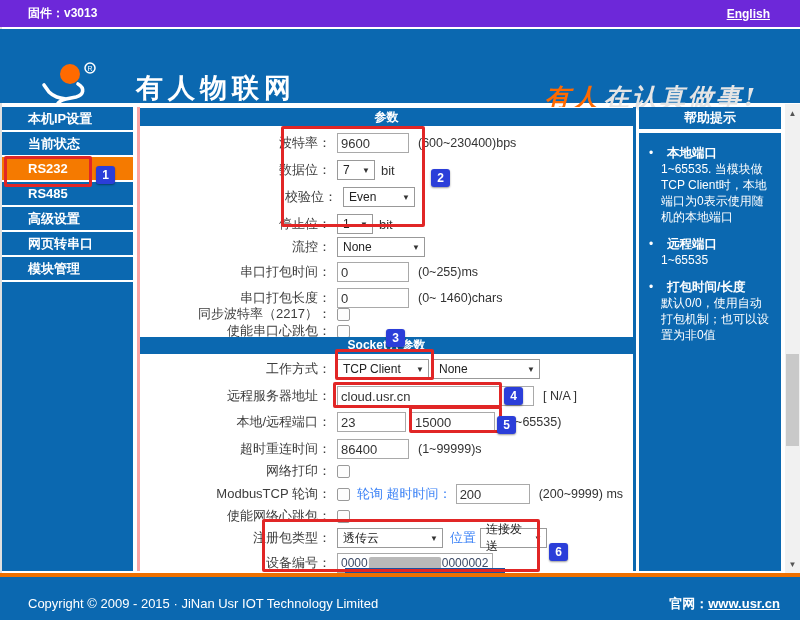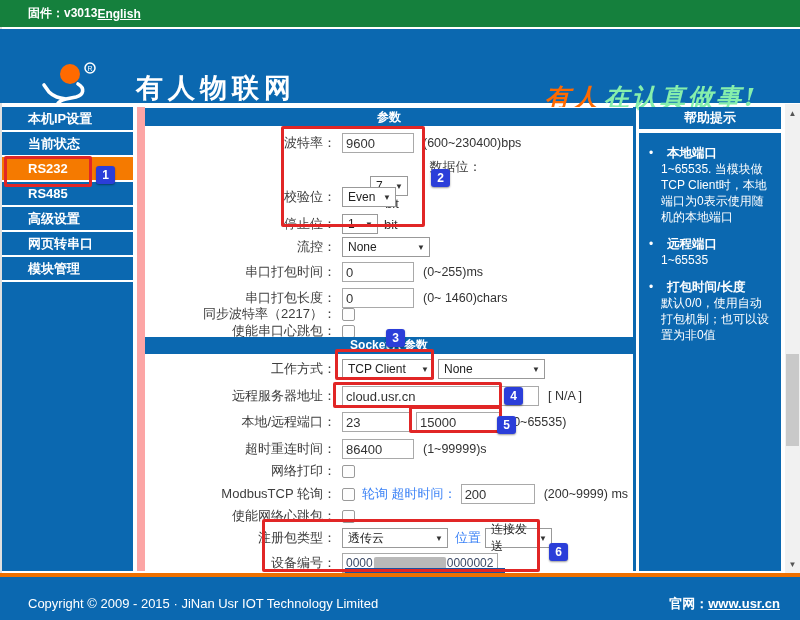--- a/index.html
+++ b/index.html
@@ -1,44 +1,44 @@
 <!DOCTYPE html>
 <html><head>
 <meta charset="utf-8">
 <style>
   * { margin:0; padding:0; box-sizing:border-box; }
   body { font-family:"Liberation Sans", sans-serif; background:#fff; }
   .page { position:relative; width:800px; height:620px; background:#fff; overflow:hidden; }
   .abs { position:absolute; }
 
   
-  .topbar { left:0; top:0; width:800px; height:27px; background:#15803d; display:flex; align-items:center; justify-content:flex-start; padding:0 30px 0 28px; }
+  .topbar { left:0; top:0; width:800px; height:27px; background:#6d28d9; display:flex; align-items:center; justify-content:space-between; padding:0 30px 0 28px; }
   .topbar .fw { color:#fff; font-size:12px; font-weight:bold; }
   .topbar .eng { color:#fff; font-size:12px; font-weight:bold; text-decoration:underline; cursor:pointer; }
 
   
   .header { left:0; top:29px; width:800px; height:74px; background:#0b68b0; }
   .logo { left:30px; top:33px; }
   .brand-title { left:136px; top:41px; color:#fff; font-size:27px; font-weight:bold; letter-spacing:5px; }
   .brand-sub { left:139px; top:77px; color:#fff; font-size:13px; font-weight:bold; letter-spacing:1px; }
   .slogan { left:545px; top:52px; font-family:"DejaVu Serif", serif; font-style:italic; font-weight:bold; font-size:25px; letter-spacing:3px; white-space:nowrap; }
   .slogan .hl { color:#ff6a00; margin-right:3px; }
-  .slogan .rest { color:#86efac;font-style:italic; }
+  .slogan .rest { color:#e5e5e5;font-style:italic; }
 
   
   .edge { left:0; top:0; width:2px; height:620px; background:#e0e0e0; }
 
   
   .sidebar { left:2px; top:107px; width:131px; height:464px; display:flex; flex-direction:column; }
   .side-item { height:23px; margin-bottom:2px; background:#0b68b0; color:#fff; font-size:13px; font-weight:bold; line-height:23px; padding-left:26px; cursor:pointer; }
   .side-item.active { background:#f57a00; }
   .side-fill { flex:1; background:#0b68b0; }
 
   
-  .content { left:137px; top:107px; width:499px; height:464px; background:#fff; border-left:8px solid #fca5a5; border-right:3px solid #0b68b0; }
+  .content { left:137px; top:107px; width:499px; height:464px; background:#fff; border-left:3px solid #fca5a5; border-right:3px solid #0b68b0; }
   .secbar { position:absolute; left:0; right:0; background:#0b68b0; color:#fff; font-size:12px; font-weight:bold; text-align:center; }
   .crow { position:absolute; left:0; right:0; height:24px; display:flex; align-items:center; font-size:13px; color:#333; }
   .crow.small { height:18px; }
   .lbl { width:197px; text-align:right; padding-right:6px; color:#3d3d3d; font-size:13px; flex:none; }
   .ti { height:20px; border:1px solid #a9a9a9; background:#fff; font-family:"Liberation Sans",sans-serif; font-size:13px; color:#333; padding:0 3px; flex:none; }
   .sel { height:20px; border:1px solid #999; background:#fff; display:flex; align-items:center; justify-content:space-between; padding:0 4px 0 5px; font-size:12px; color:#222; cursor:pointer; flex:none; }
   .sel .car { font-size:8px; color:#333; margin-left:4px; }
   .hint { margin-left:9px; font-size:12.5px; color:#333; white-space:nowrap; }
   .suffix { margin-left:6px; font-size:13px; color:#333; }
   .mid { margin:0 4px 0 7px; font-size:13px; color:#3b82f6; }
@@ -113,32 +113,32 @@
   <div class="abs content">
 
     <div class="secbar" style="top:1px;height:18px;line-height:18px;">参数</div>
 
     <div class="crow" style="top:24px;">
       <span class="lbl">波特率：</span>
       <input class="ti" style="width: 72px;" value="9600">
       <span class="hint">(600~230400)bps</span>
     </div>
 
-    <div class="crow" style="top:51px;flex-direction:column;">
+    <div class="crow" style="top:51px;">
       <span class="lbl">数据位：</span>
       <span class="sel" style="width:38px;">
           <span>7</span>
           <span class="car">▼</span>
         </span>
       <span class="suffix">bit</span>
     </div>
 
-    <div class="crow" style="top:78px;">
+    <div class="crow" style="top:78px;padding-left:6px;">
       <span class="lbl">校验位：</span>
-      <span class="sel" style="width:54px;">
+      <span class="sel" style="width:72px;">
           <span>Even</span>
           <span class="car">▼</span>
         </span>
     </div>
 
     <div class="crow" style="top:105px;">
       <span class="lbl">停止位：</span>
       <span class="sel" style="width:36px;">
           <span>1</span>
           <span class="car">▼</span>

